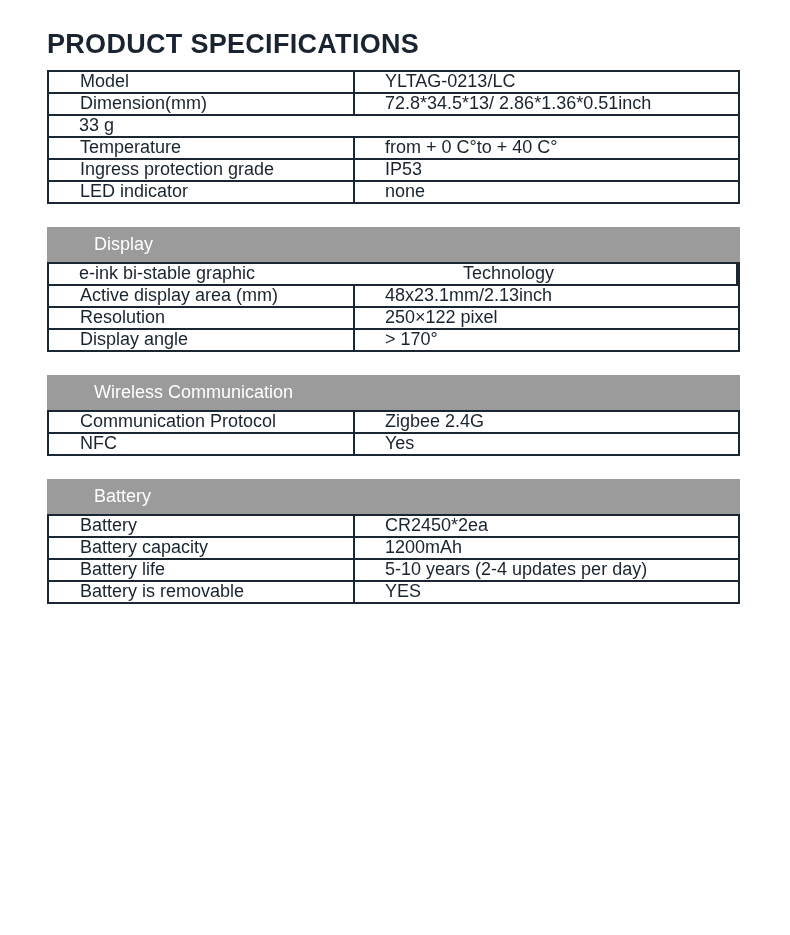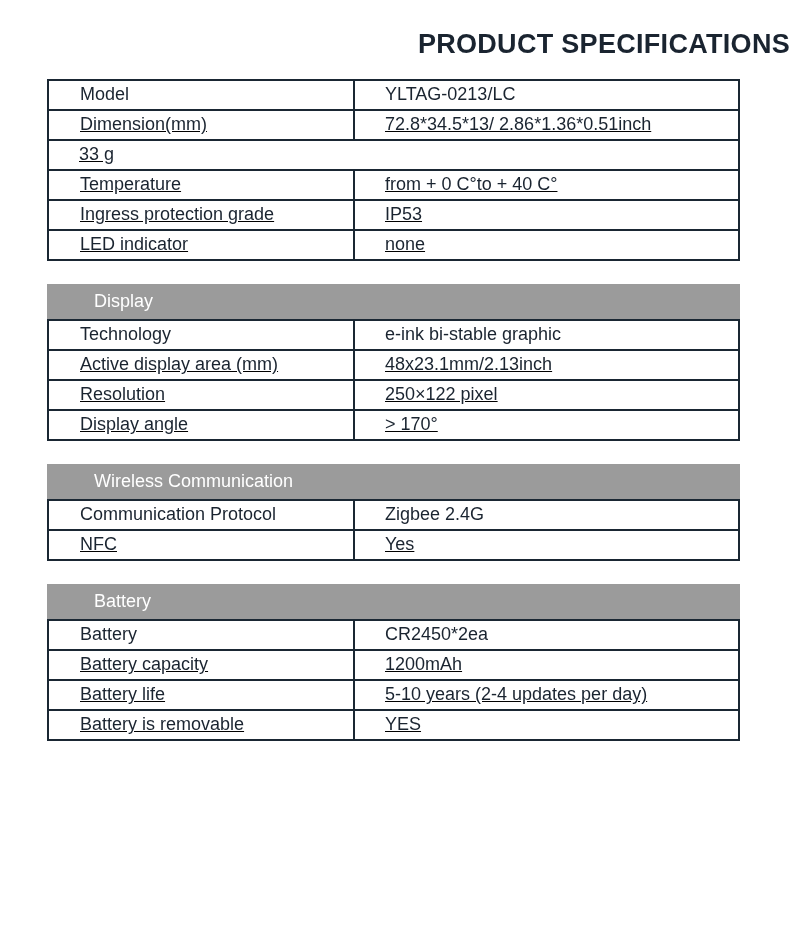--- a/index.html
+++ b/index.html
@@ -11,35 +11,35 @@
     --header-text:#ffffff;
   }
   html,body{margin:0;padding:0;background:#fff;}
   .page{
     width:790px;height:935px;background:var(--page-bg);
     box-sizing:border-box;padding:28px 0 0 47px;
     font-family:"Liberation Sans","DejaVu Sans",sans-serif;
     overflow:hidden;
   }
   .page-title{
-    margin:0 0 17px 0;
+    margin:0 0 8px 0;
     font-size:27px;font-weight:bold;color:var(--title-text);
-    letter-spacing:0.3px;line-height:1.25;text-align:right;
+    letter-spacing:0.3px;line-height:1.25;
   }
   .sections{width:693px;}
   .spec-section{margin-bottom:23px;}
   .section-header{
     height:35px;background:var(--header-bg);color:var(--header-text);
     display:flex;align-items:center;
     padding-left:47px;box-sizing:border-box;
     font-size:18px;
   }
   .spec-table{border:2px solid var(--border);box-sizing:border-box;background:#fff;}
-  .spec-row{display:flex;height:28px;}
-  .spec-row + .spec-row{border-top:2px solid var(--border);text-decoration:underline;}
+  .spec-row{display:flex;height:20px;}
+  .spec-row + .spec-row{border-top:2px solid var(--border);}
   .cell{
     display:flex;align-items:center;
     font-size:18px;color:var(--cell-text);
     box-sizing:border-box;white-space:nowrap;overflow:hidden;
   }
   .cell.label{width:306px;padding-left:31px;border-right:2px solid var(--border);}
   .cell.value{flex:1;padding-left:30px;}
 </style>
 </head>
 <body>
@@ -73,22 +73,22 @@
             <div class="cell value">none</div>
           </div>
         </div>
       </section>
       <section class="spec-section">
         <div class="section-header">
           <span>Display</span>
         </div>
         <div class="spec-table">
           <div class="spec-row">
+            <div class="cell value">e-ink bi-stable graphic</div>
             <div class="cell label">Technology</div>
-            <div class="cell value">e-ink bi-stable graphic</div>
           </div>
           <div class="spec-row">
             <div class="cell label">Active display area (mm)</div>
             <div class="cell value">48x23.1mm/2.13inch</div>
           </div>
           <div class="spec-row">
             <div class="cell label">Resolution</div>
             <div class="cell value">250×122 pixel</div>
           </div>
           <div class="spec-row">

